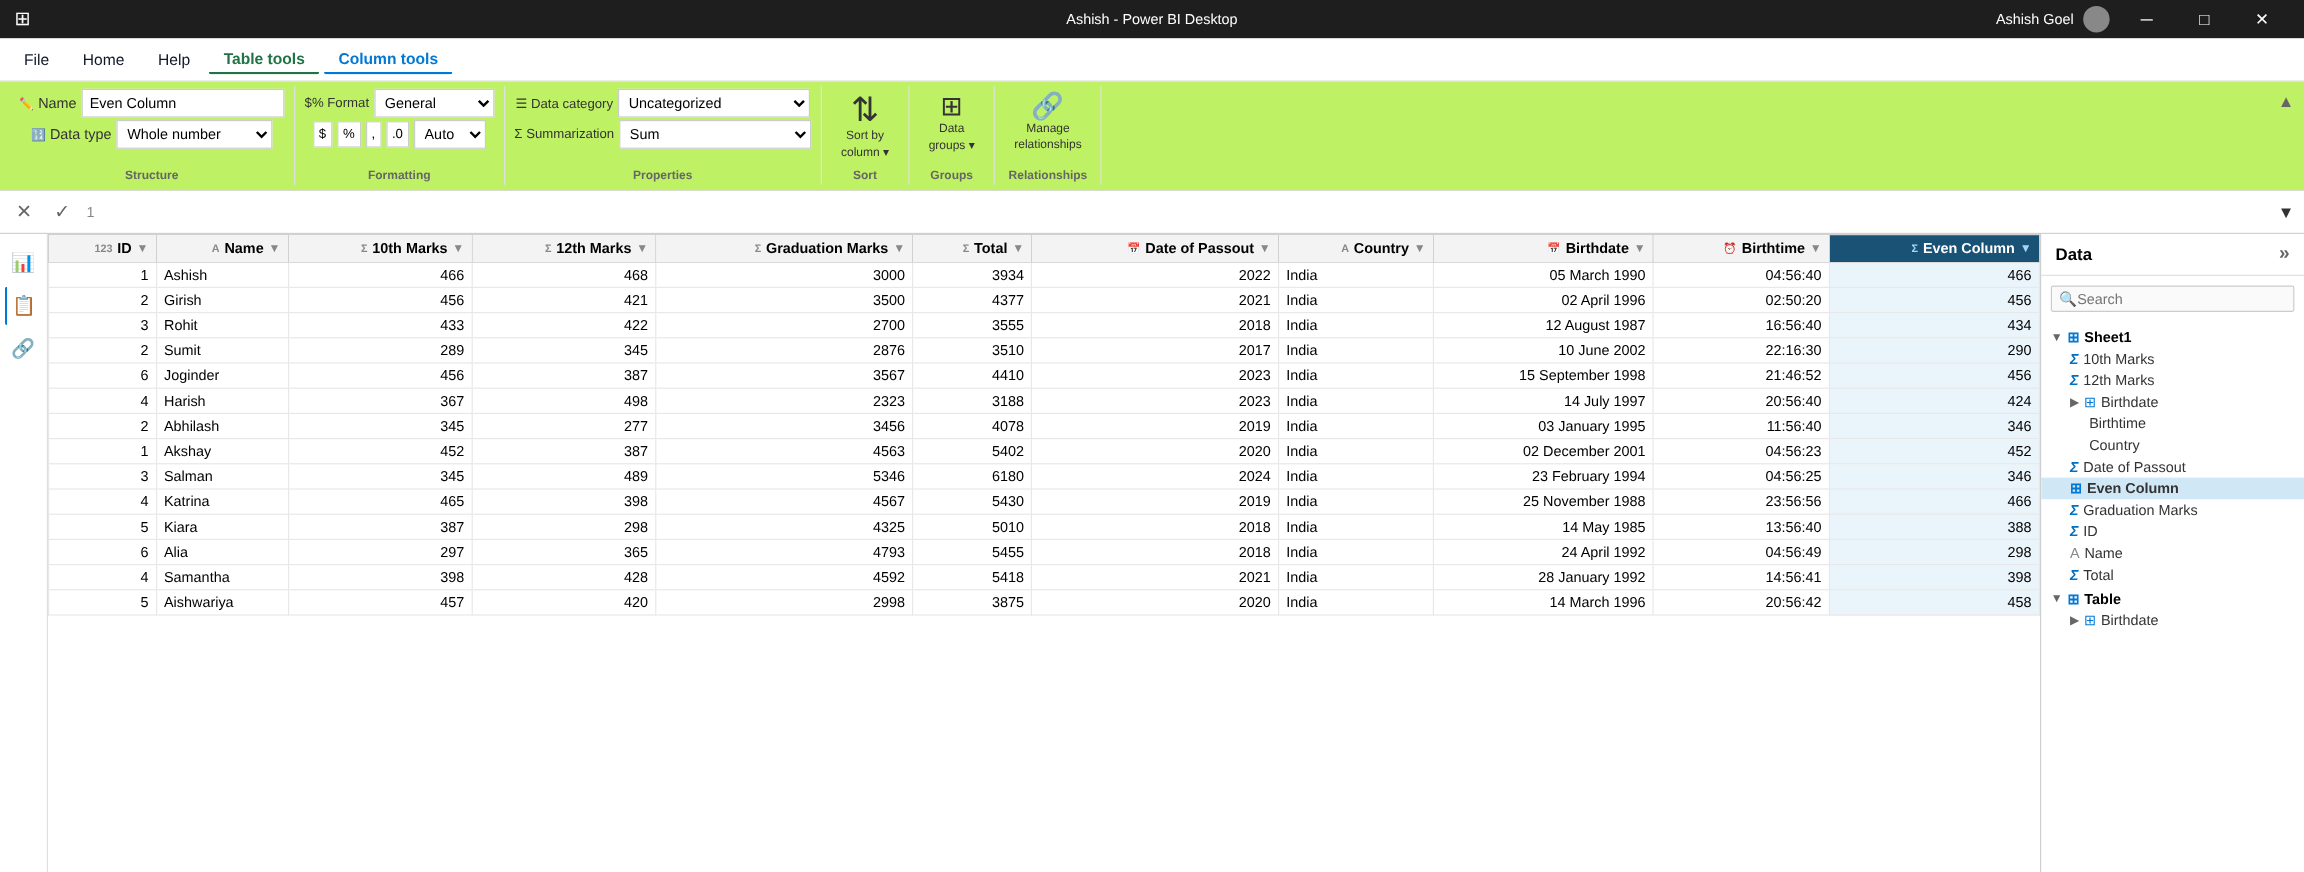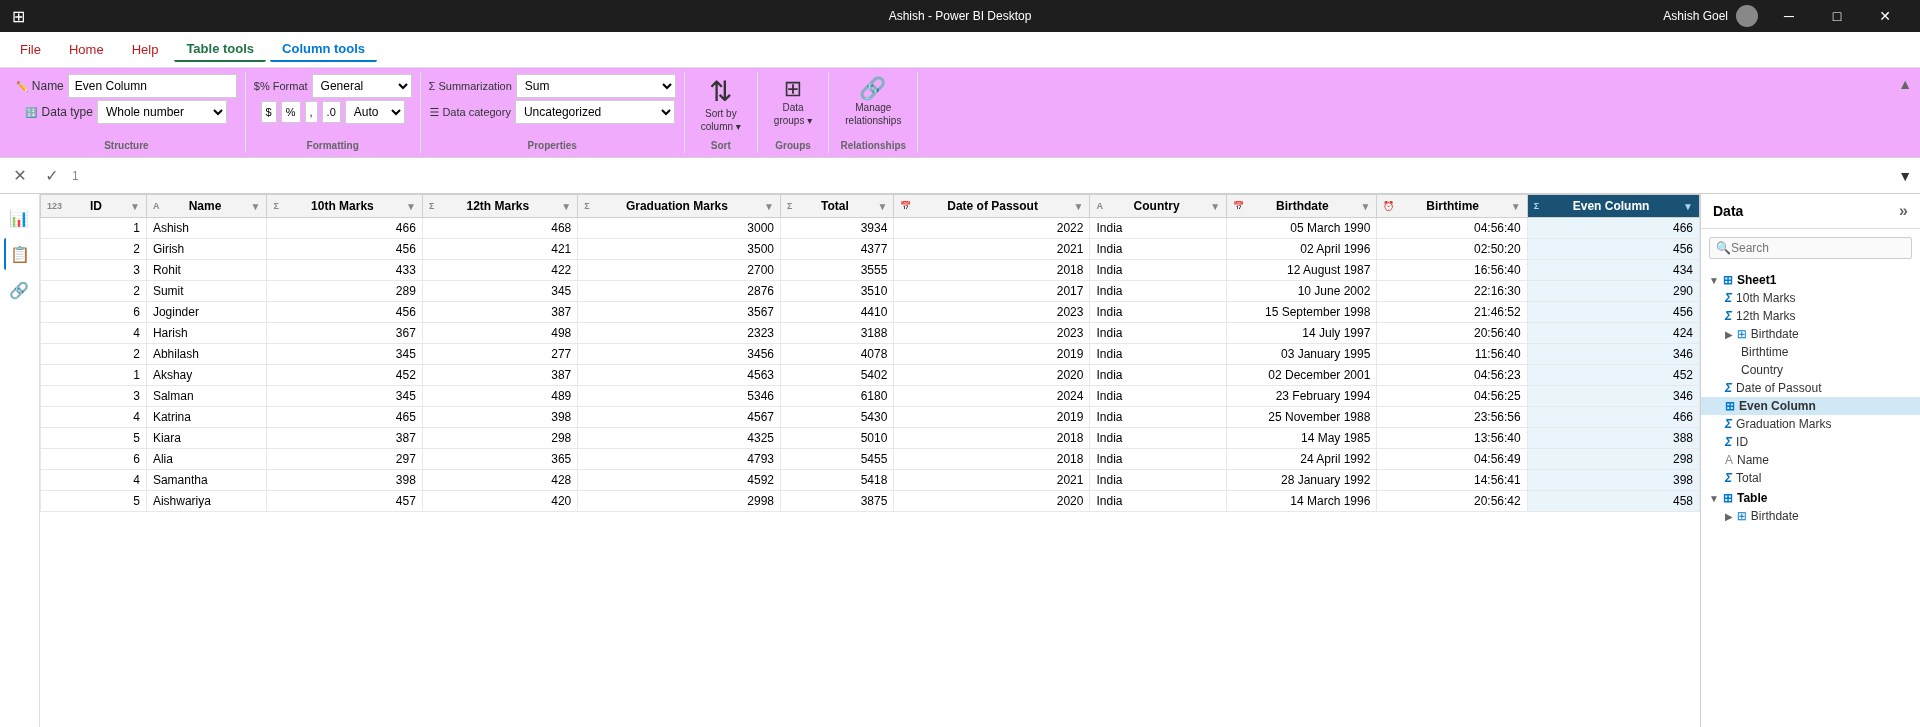--- a/index.html
+++ b/index.html
@@ -28,29 +28,29 @@
       display: flex;
       align-items: center;
       padding: 0 8px;
       border-bottom: 1px solid #e0e0e0;
       gap: 4px;
     }
     .menu-item {
       padding: 4px 12px;
       cursor: pointer;
       font-size: 13px;
-      color: #b91c1c;
+      color: #0f172a;
       border-radius: 2px;
     }
     .menu-item.active-tab { color: #217346; border-bottom: 2px solid #217346; font-weight: 600; }
     .menu-item.active-tab2 { color: #0078d4; border-bottom: 2px solid #0078d4; font-weight: 600; }
 
     
     .ribbon {
-      background: #f0abfc;
+      background: #bef264;
       border-bottom: 1px solid #d0d0d0;
       display: flex;
       align-items: stretch;
       padding: 4px 8px;
       gap: 0;
       min-height: 80px;
     }
     .ribbon-group {
       display: flex;
       flex-direction: column;
@@ -180,22 +180,22 @@
       text-align: left;
       font-weight: 600;
       white-space: nowrap;
       position: sticky;
       top: 0;
       z-index: 1;
     }
     thead th .th-inner {
       display: flex;
       align-items: center;
-      justify-content: space-between;
-      gap: 19px;
+      justify-content: flex-end;
+      gap: 4px;
     }
     thead th .col-type { font-size: 9px; color: #888; }
     thead th .sort-icon { font-size: 10px; color: #888; cursor: pointer; }
     tbody td {
       border: 1px solid #e8e8e8;
       padding: 3px 6px;
       text-align: right;
       white-space: nowrap;
     }
     tbody td.text-left { text-align: left; }
@@ -333,29 +333,29 @@
       <button class="fmt-btn">.0</button>
       <select class="ribbon-select" style="min-width:60px;">
         <option>Auto</option>
       </select>
     </div>
     <span class="ribbon-group-label">Formatting</span>
   </div>
 
   <div class="ribbon-group">
     <div class="ribbon-row">
+      <span class="ribbon-label" style="font-size:11px;">☰ Data category</span>
+      <select class="ribbon-select ribbon-select-wide">
+        <option>Uncategorized</option>
+      </select>
+    </div>
+    <div class="ribbon-row">
       <span class="ribbon-label" style="font-size:11px;">Σ Summarization</span>
       <select class="ribbon-select ribbon-select-wide">
         <option>Sum</option>
-      </select>
-    </div>
-    <div class="ribbon-row">
-      <span class="ribbon-label" style="font-size:11px;">☰ Data category</span>
-      <select class="ribbon-select ribbon-select-wide">
-        <option>Uncategorized</option>
       </select>
     </div>
     <span class="ribbon-group-label">Properties</span>
   </div>
 
   <div class="ribbon-group">
     <div class="ribbon-btn-large">
       <div class="ribbon-icon" style="font-size:28px;">⇅</div>
       <span>Sort by</span>
       <span>column ▾</span>

